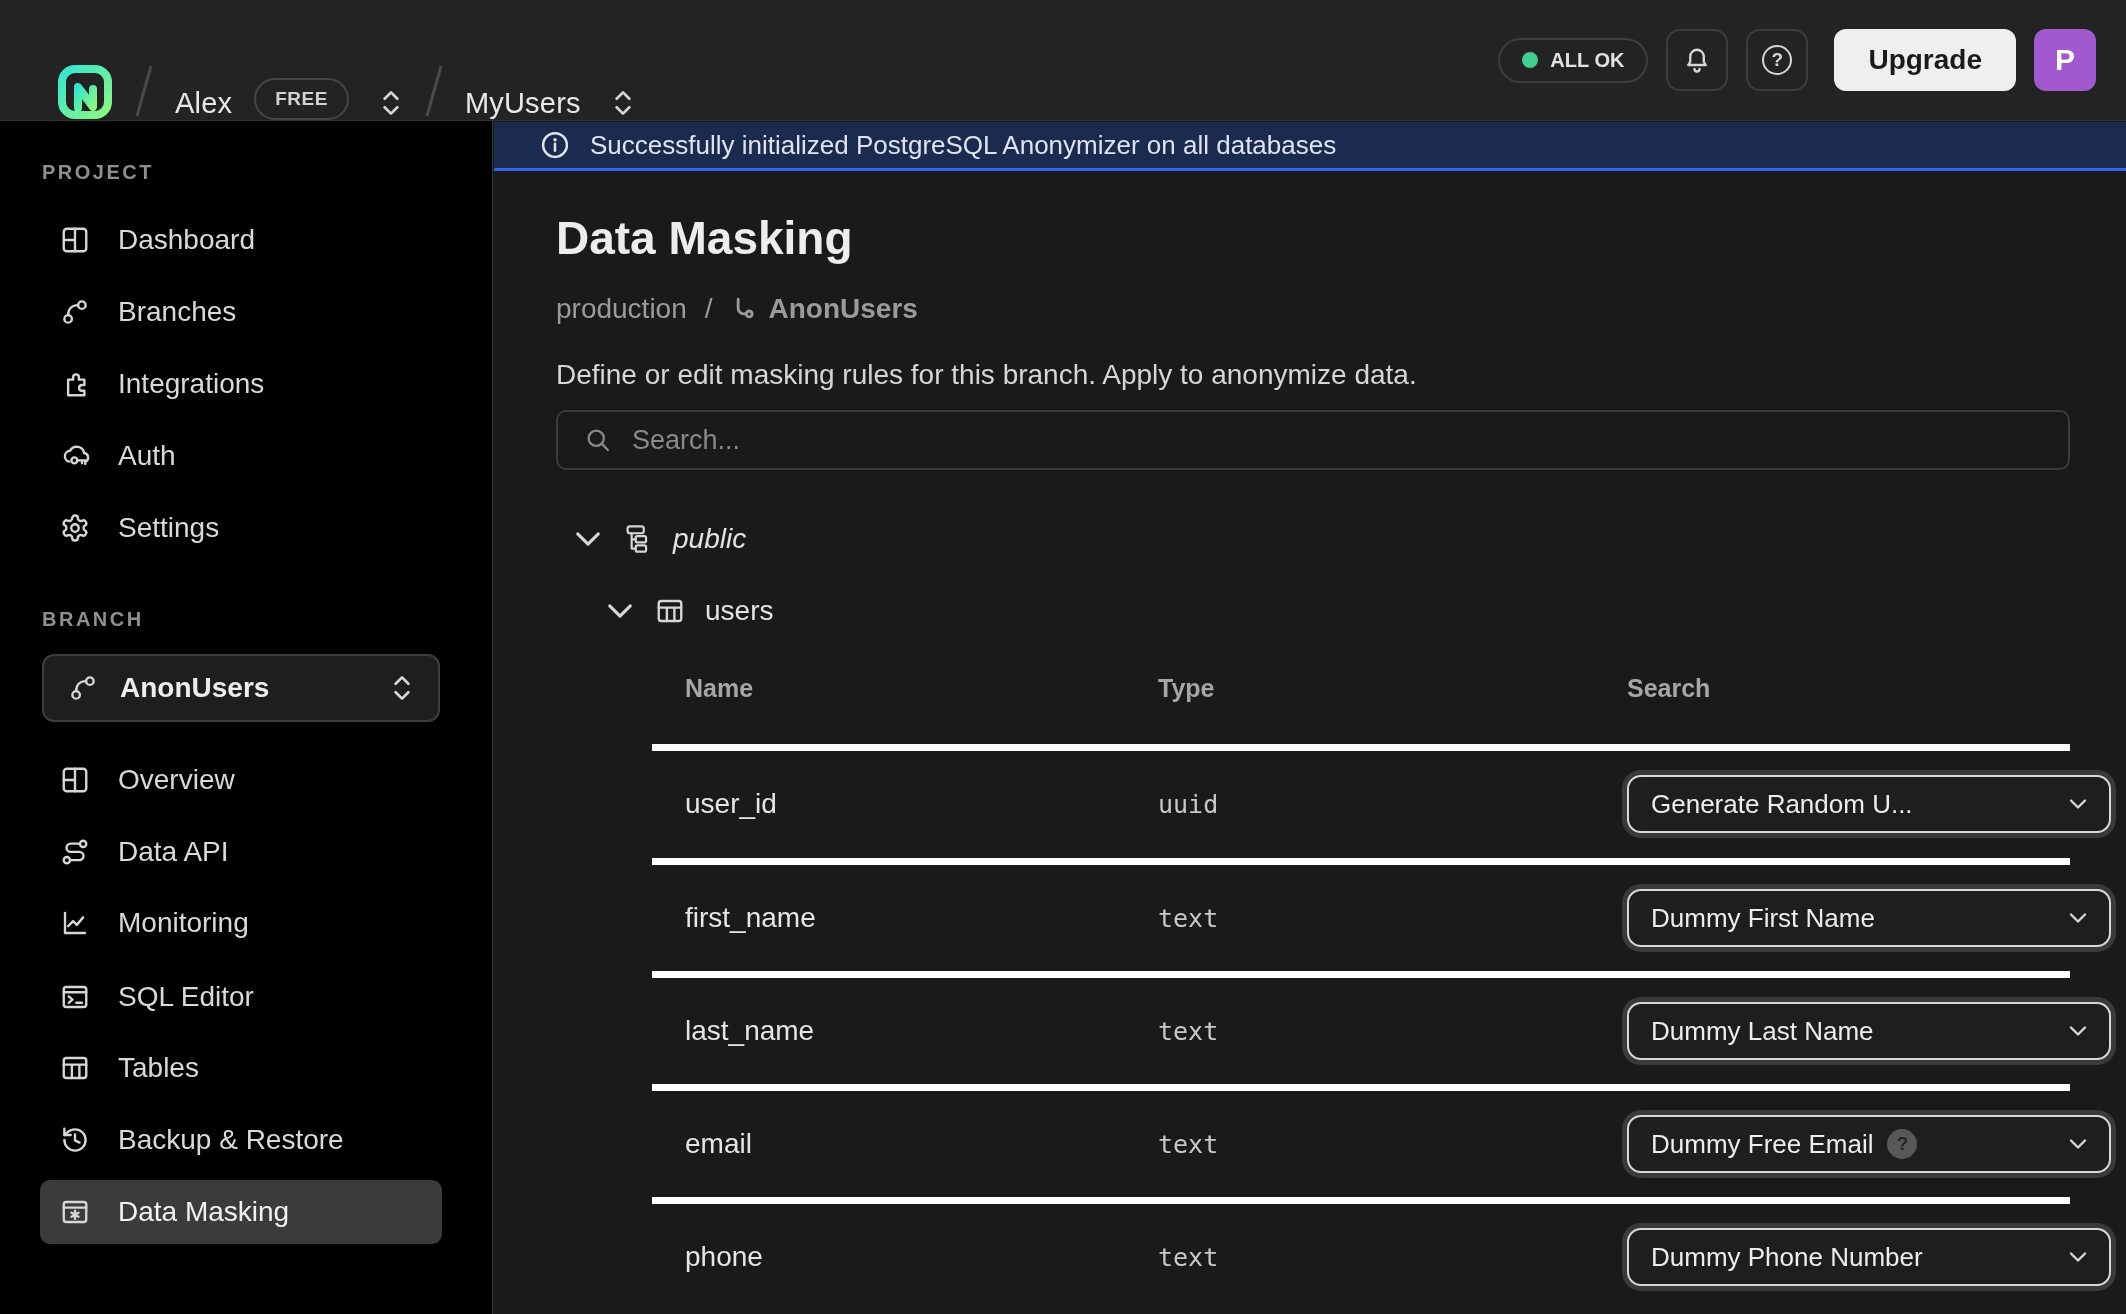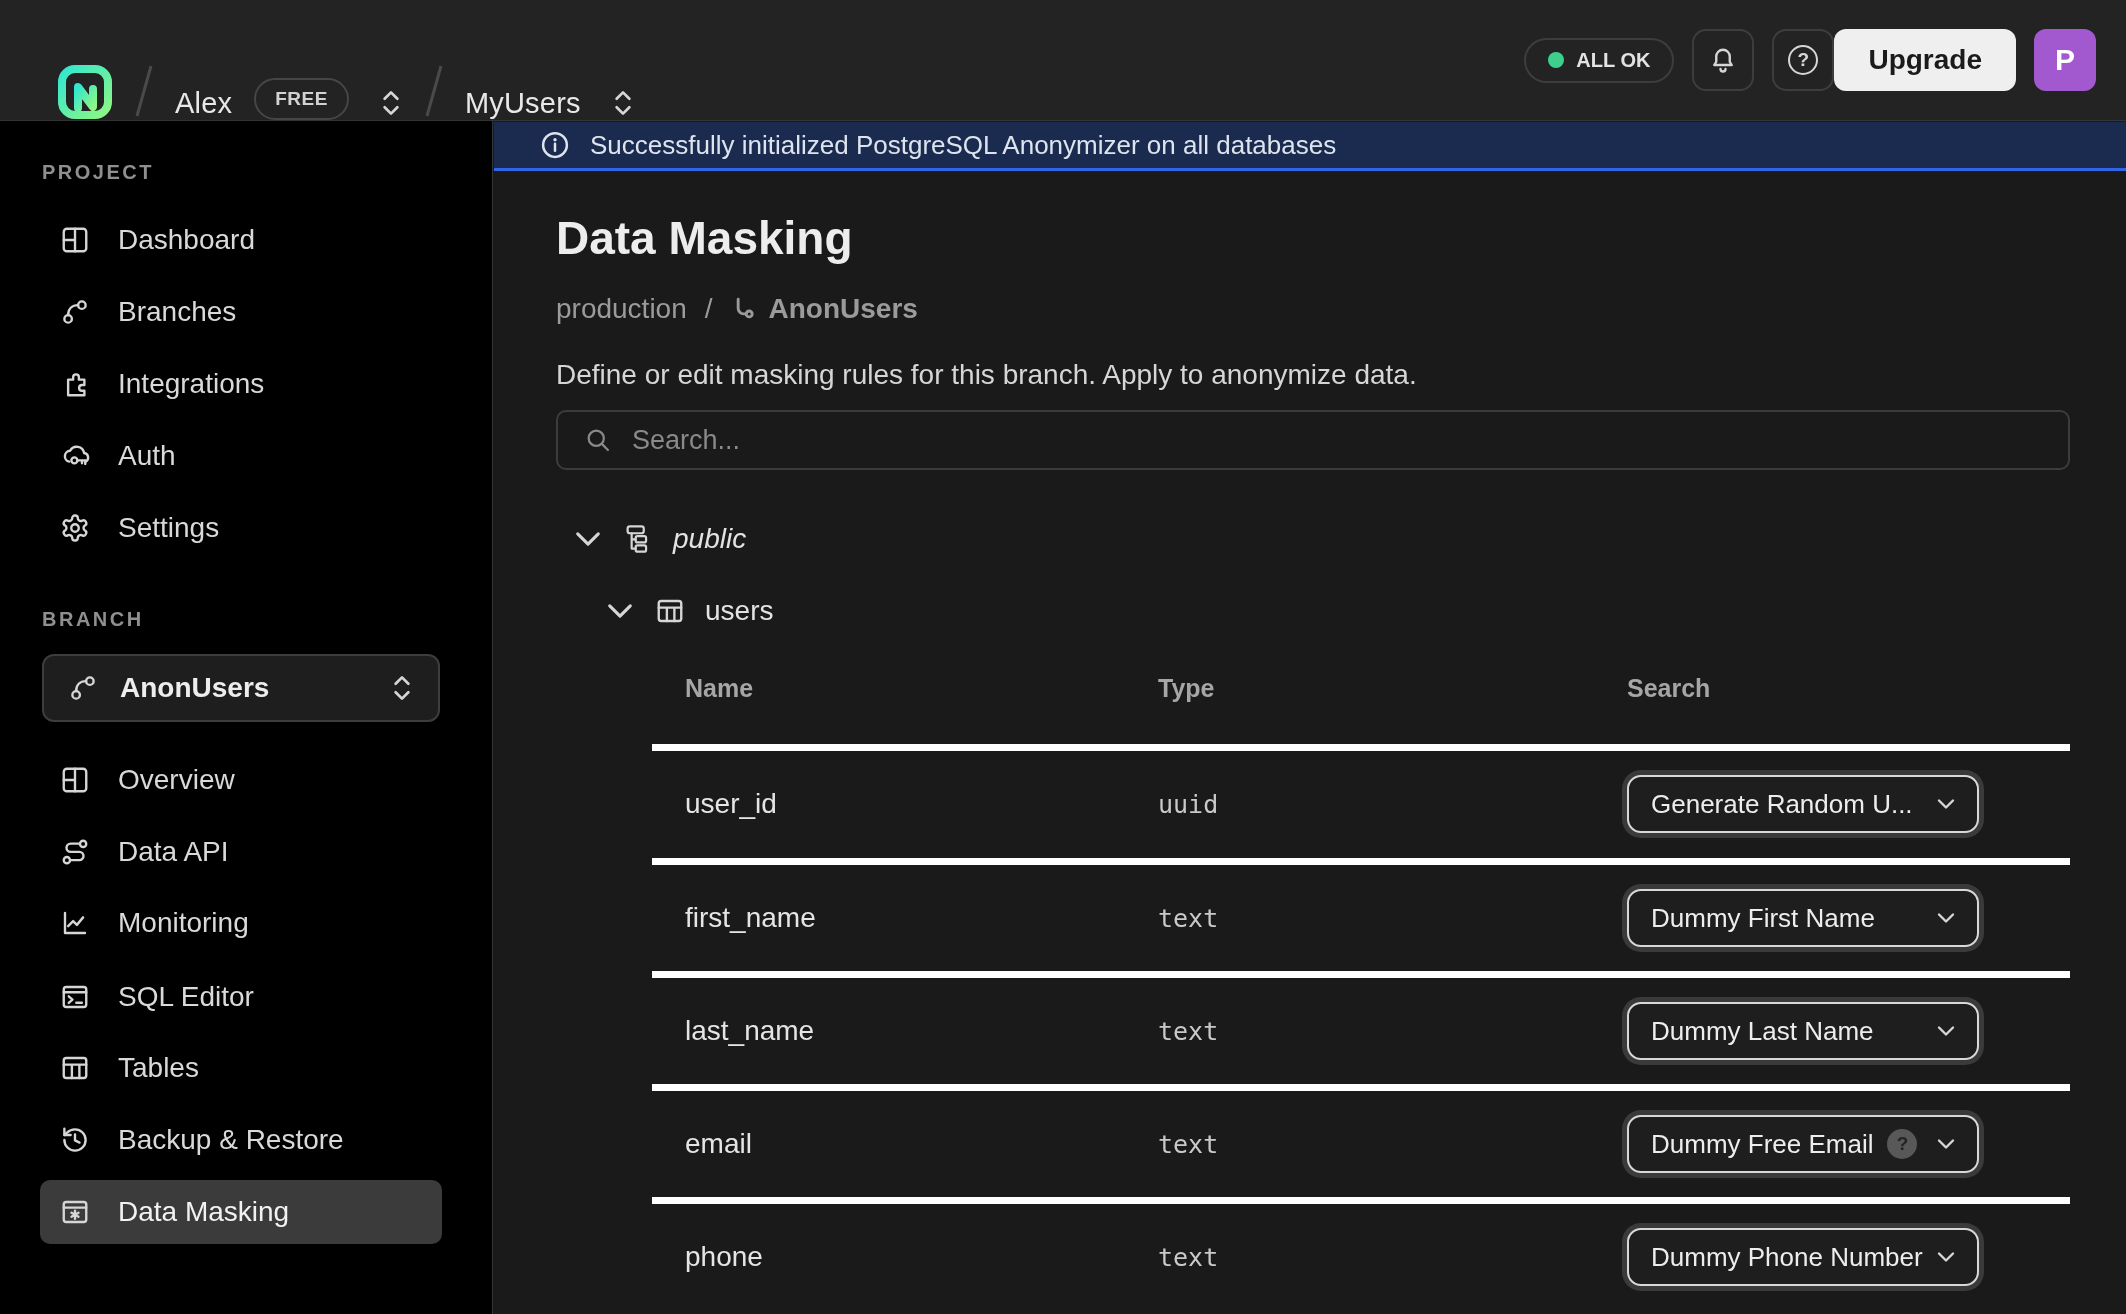--- a/index.html
+++ b/index.html
@@ -21,21 +21,21 @@
     padding:8px 19px; font-size:19px; font-weight:bold; color:#d2d2d2; letter-spacing:.5px; }
   .updown { margin-left:30px; cursor:pointer; }
   .topbar-right { position:absolute; right:0; top:0; height:120px; display:flex; align-items:center; }
   .pill-status { display:flex; align-items:center; gap:12px; border:2px solid #3d3d3d;
     border-radius:999px; padding:9px 22px; font-size:20px; font-weight:bold; color:#e3e3e3; }
   .dot { width:16px; height:16px; border-radius:50%; background:#3ecf8e; }
   .icon-btn { width:62px; height:62px; margin-left:18px; border:2px solid #3d3d3d; border-radius:14px;
     background:transparent; display:flex; align-items:center; justify-content:center; cursor:pointer; }
   .help-circle { width:30px; height:30px; border:2.4px solid #d6d6d6; border-radius:50%;
     display:flex; align-items:center; justify-content:center; font-size:19px; font-weight:bold; color:#d6d6d6; }
-  .btn-upgrade { height:62px; margin-left:0; padding:0 34px; background:#efefef; color:#1b1b1b;
+  .btn-upgrade { height:62px; margin-left:26px; padding:0 34px; background:#efefef; color:#1b1b1b;
     border:none; border-radius:12px; font-size:28px; font-weight:bold; font-family:inherit; cursor:pointer; }
   .avatar { width:62px; height:62px; margin:0 30px 0 18px; background:#a259cf; border-radius:12px;
     display:flex; align-items:center; justify-content:center; font-size:30px; font-weight:bold; color:#fff; cursor:pointer; }
 
   
   .sidebar { position:absolute; left:0; top:121px; width:493px; height:1193px;
     background:#000000; border-right:1px solid #343434; }
   .section-label { position:absolute; left:42px; font-size:20px; font-weight:bold;
     letter-spacing:2.5px; color:#8f8f8f; }
   .nav-item { position:absolute; left:40px; width:402px; height:64px; border-radius:10px;
@@ -87,21 +87,21 @@
   .tbl-header { position:absolute; left:158px; top:553px; width:1418px; height:40px; }
   .tbl-header span { position:absolute; font-size:25px; font-weight:bold; color:#a6a6a6; }
   .col-name { left:33px; } .col-type { left:506px; } .col-mask { left:975px; }
 
   .tbl-row { position:absolute; left:158px; width:1418px; height:113px; border-top:7px solid #ffffff; }
   .cell-name { position:absolute; left:33px; top:50%; transform:translateY(-50%);
     font-size:28px; color:#e5e5e5; }
   .cell-type { position:absolute; left:506px; top:50%; transform:translateY(-50%);
     font-size:25px; color:#c9c9c9; font-family:"DejaVu Sans Mono", monospace; }
   .mask-select { position:absolute; left:975px; top:50%; transform:translateY(-50%);
-    width:352px; height:58px; border:2px solid #d8d8d8; border-radius:14px;
+    width:484px; height:58px; border:2px solid #d8d8d8; border-radius:14px;
     box-shadow:0 0 0 5px #3a3a3a; background:#1e1e1e; display:flex; align-items:center; cursor:pointer; }
   .mask-select .mlabel { margin-left:22px; font-size:26px; color:#ededed; white-space:nowrap;
     overflow:hidden; flex:1; }
   .mask-select .mchev { margin-right:20px; flex:none; }
   .qbadge { flex:none; width:30px; height:30px; margin-left:14px; border-radius:50%; background:#585858;
     color:#242424; font-size:19px; font-weight:bold; display:flex; align-items:center;
     justify-content:center; cursor:pointer; }
 </style>
 </head>
 <body>

